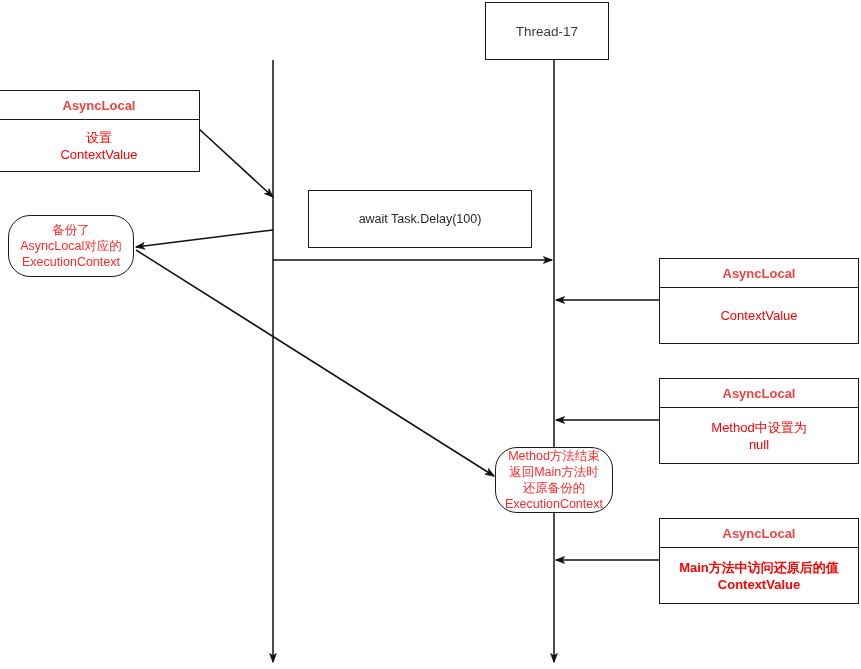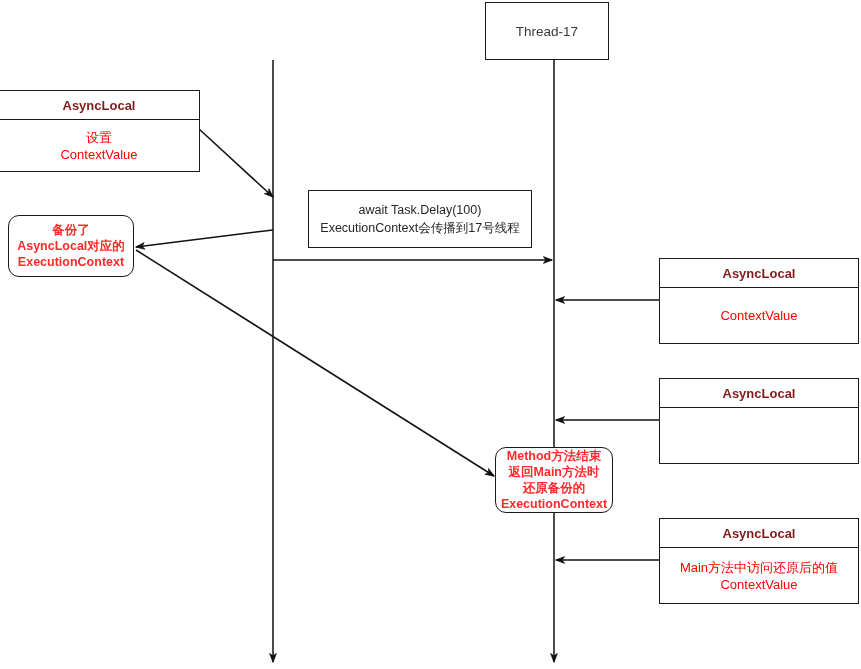--- a/index.html
+++ b/index.html
@@ -41,60 +41,59 @@
     display: flex;
     flex-direction: column;
   }
   .classbox .hdr {
     box-sizing: border-box;
     height: 29px;
     display: flex;
     align-items: center;
     justify-content: center;
     border-bottom: 1.4px solid #1a1a1a;
-    color: #7f1d1d;
+    color: #ef4444;
     font-weight: bold;
     font-size: 13px;
   }
   .classbox .body {
     flex: 1;
     display: flex;
     flex-direction: column;
     align-items: center;
     justify-content: center;
     color: #ff0000;
     font-size: 13px;
     line-height: 17px;
     text-align: center;
     padding: 2px 6px;
   }
   .classbox .body.bold {
-    font-weight: normal;
+    font-weight: bold;
   }
   .notebox {
     display: flex;
     align-items: center;
     justify-content: center;
     text-align: center;
     color: #262626;
     font-size: 12.5px;
     line-height: 18px;
   }
   .roundbox {
-    border-radius: 11px;
+    border-radius: 22px;
     border: 1.6px solid #1a1a1a;
     display: flex;
     align-items: center;
     justify-content: center;
     text-align: center;
     color: #ff2a2a;
     font-size: 12.5px;
     line-height: 16px;
     padding: 2px 5px;
-    font-weight: bold;
   }
   .ln { white-space: pre; }
 </style>
 </head>
 <body>
 
 <div id="canvas">
 
   <svg id="wires" viewBox="0 0 861 669" xmlns="http://www.w3.org/2000/svg">
     <defs>
@@ -129,34 +128,37 @@
 
   <div class="node classbox" style="left:659px; top:258px; width:200px; height:86px;">
     <div class="hdr">AsyncLocal</div>
     <div class="body">
       <span class="ln">ContextValue</span>
     </div>
   </div>
 
   <div class="node classbox" style="left:659px; top:378px; width:200px; height:86px;">
     <div class="hdr">AsyncLocal</div>
+    <div class="body">
+      <span class="ln">Method中设置为</span>
+      <span class="ln">null</span>
+    </div>
   </div>
 
   <div class="node classbox" style="left:659px; top:518px; width:200px; height:86px;">
     <div class="hdr">AsyncLocal</div>
     <div class="body bold">
       <span class="ln">Main方法中访问还原后的值</span>
       <span class="ln">ContextValue</span>
     </div>
   </div>
 
   <div class="node notebox" style="left:308px; top:190px; width:224px; height:58px;">
     <div>
       <div class="ln">await Task.Delay(100)</div>
-      <div class="ln">ExecutionContext会传播到17号线程</div>
     </div>
   </div>
 
   <div class="node roundbox" style="left:8px; top:215px; width:126px; height:62px;">
     <div>
       <div class="ln">备份了</div>
       <div class="ln">AsyncLocal对应的</div>
       <div class="ln">ExecutionContext</div>
     </div>
   </div>

